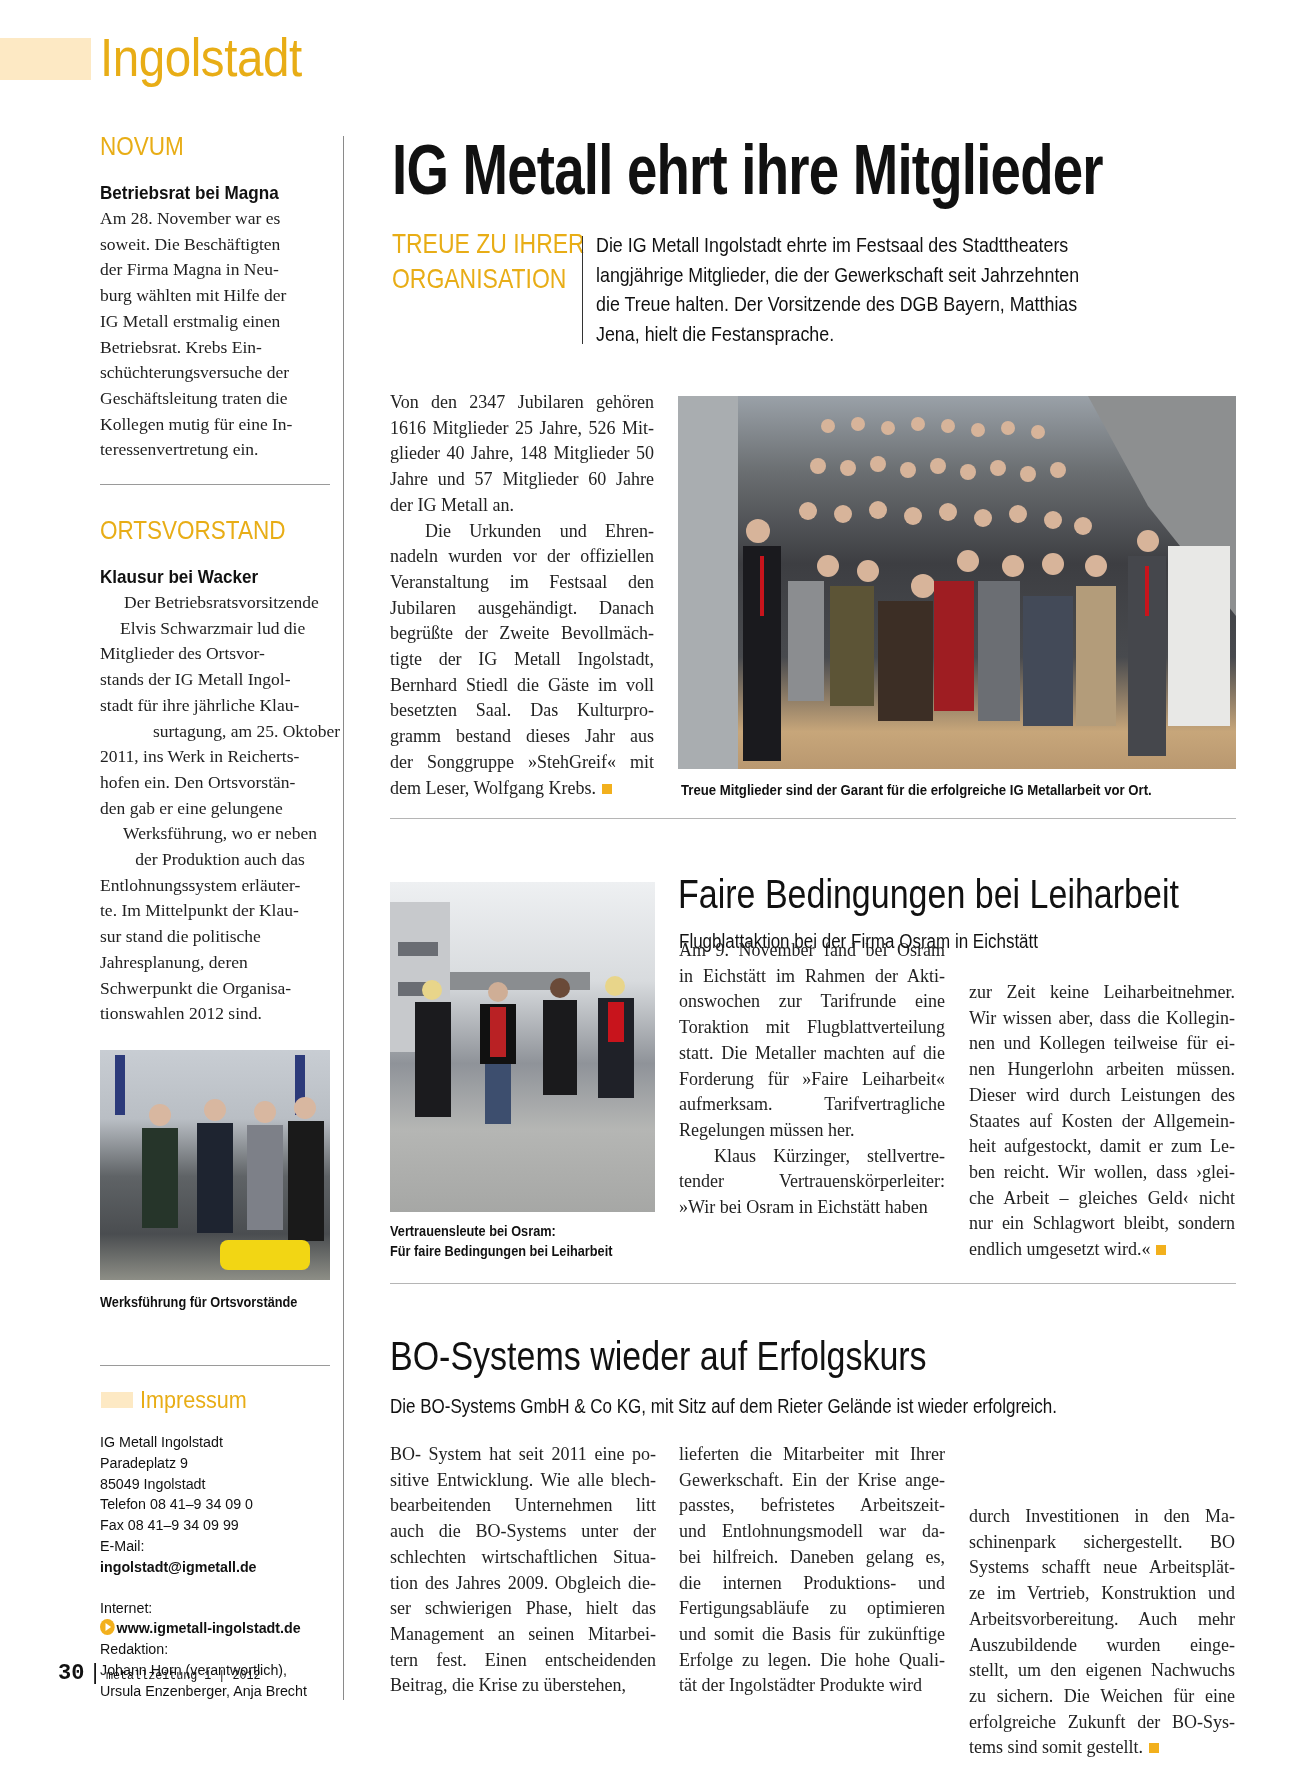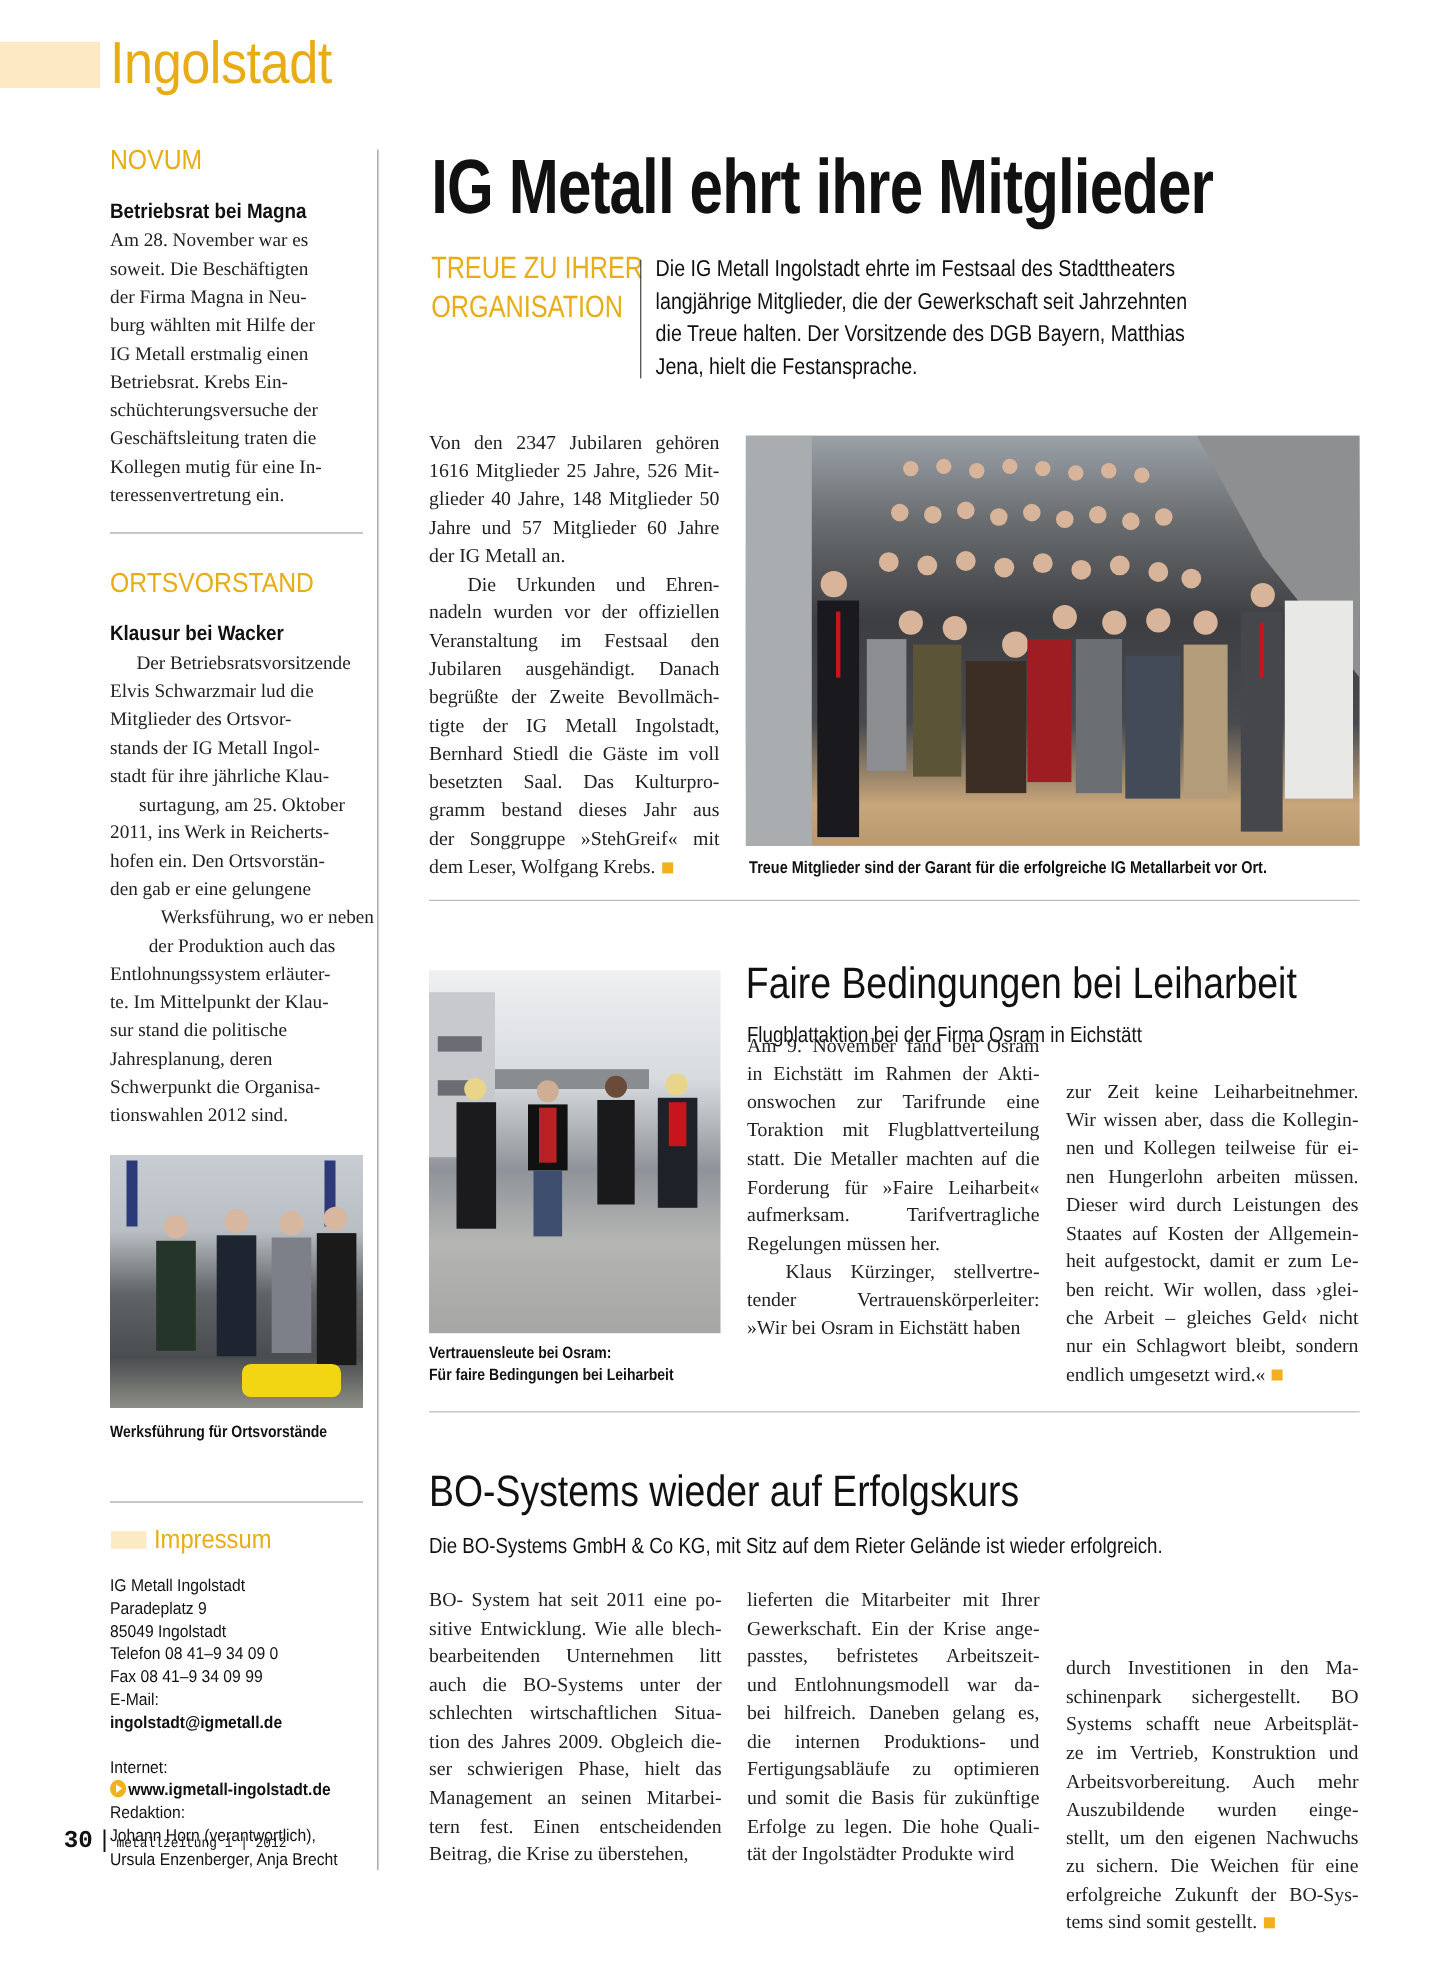--- a/index.html
+++ b/index.html
@@ -65,29 +65,29 @@
     <span class="ln" style="text-align: left;">Kollegen mutig für eine In-</span>
     <span class="ln" style="text-align: left;">teressenvertretung ein.</span>
   </div>
 
 <div class="abs hr" style="left:100px; top:484px; width:230px;"></div>
 
 <div class="abs side-kicker" style="left:100px; top:516px;">ORTSVORSTAND</div>
 <div class="abs side-head" style="left:100px; top:566px;">Klausur bei Wacker</div>
 <div class="abs side-body" style="left:100px; top:590px;" id="ortsvorstand-body">
     <span class="ln" style="text-align: left; margin-left: 24px;">Der Betriebsratsvorsitzende</span>
-    <span class="ln" style="text-align: left;">Elvis Schwarzmair lud die</span>
+    <span class="ln" style="text-align: left; margin-left: 20px;">Elvis Schwarzmair lud die</span>
     <span class="ln" style="text-align: left;">Mitglieder des Ortsvor-</span>
     <span class="ln" style="text-align: left;">stands der IG Metall Ingol-</span>
     <span class="ln" style="text-align: left;">stadt für ihre jährliche Klau-</span>
-    <span class="ln" style="text-align: center;">surtagung, am 25. Oktober</span>
+    <span class="ln" style="text-align: right;">surtagung, am 25. Oktober</span>
     <span class="ln" style="text-align: left;">2011, ins Werk in Reicherts-</span>
     <span class="ln" style="text-align: left;">hofen ein. Den Ortsvorstän-</span>
     <span class="ln" style="text-align: left;">den gab er eine gelungene</span>
-    <span class="ln" style="text-align: right;">Werksführung, wo er neben</span>
+    <span class="ln" style="text-align: center;">Werksführung, wo er neben</span>
     <span class="ln" style="text-align: center;">der Produktion auch das</span>
     <span class="ln" style="text-align: left;">Entlohnungssystem erläuter-</span>
     <span class="ln" style="text-align: left;">te. Im Mittelpunkt der Klau-</span>
     <span class="ln" style="text-align: left;">sur stand die politische</span>
     <span class="ln" style="text-align: left;">Jahresplanung, deren</span>
     <span class="ln" style="text-align: left;">Schwerpunkt die Organisa-</span>
     <span class="ln" style="text-align: left;">tionswahlen 2012 sind.</span>
   </div>
 
 <div class="abs photo" style="left:100px; top:1050px; width:230px; height:230px; background: linear-gradient(180deg, #c8cdd3 0%, #b9bec4 30%, #5f6366 55%, #4a4d50 80%, #8d8e86 100%);">

